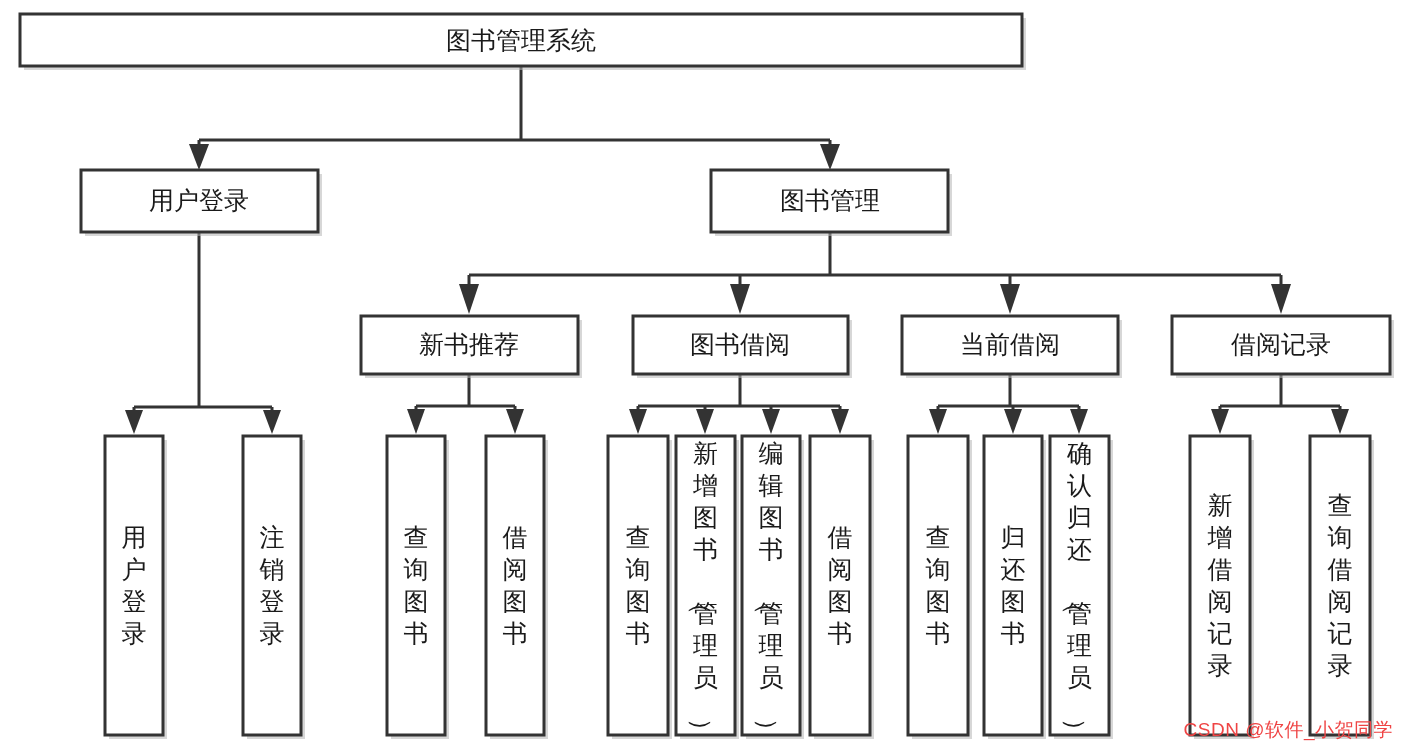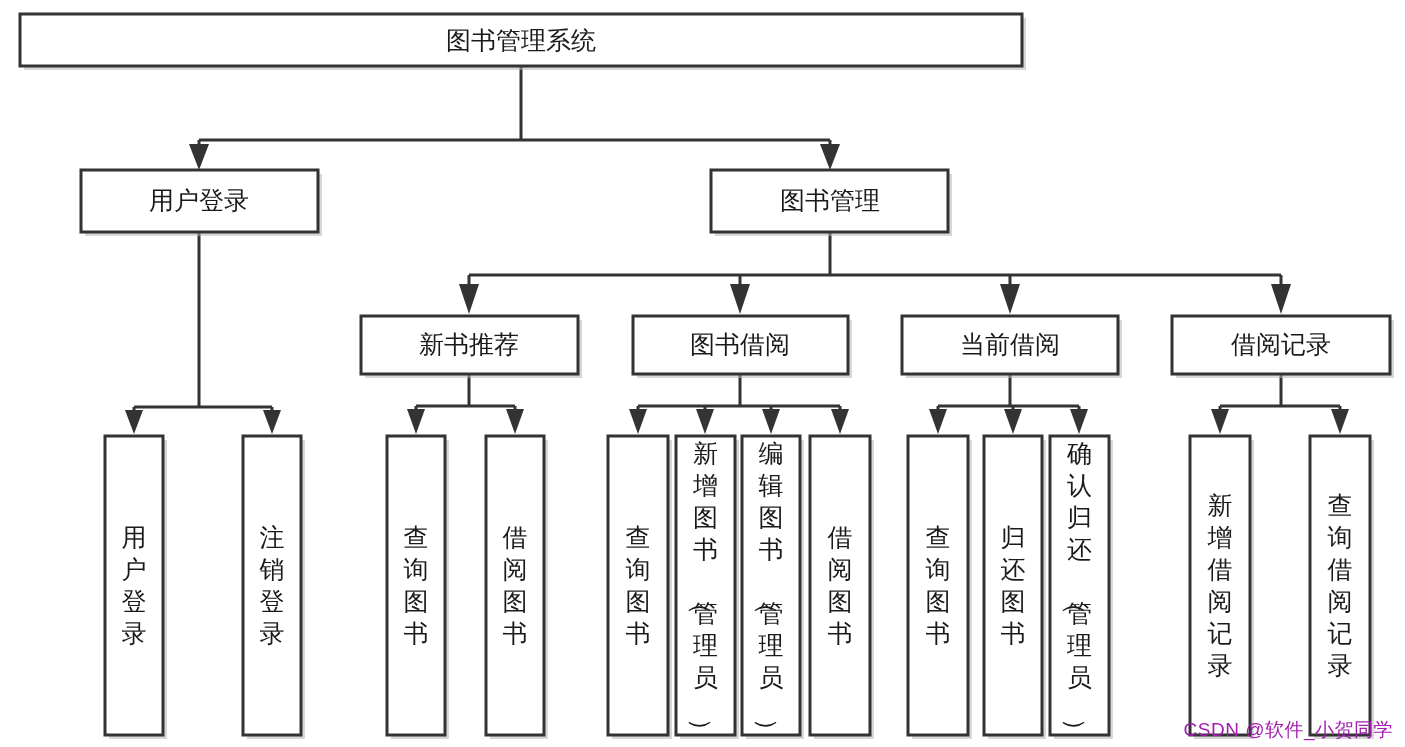--- a/index.html
+++ b/index.html
@@ -49,21 +49,21 @@
     font-size: 25px;
     fill: #1a1a1a;
     text-anchor: middle;
   }
   .watermark {
     position: absolute;
     right: 12px;
     bottom: 4px;
     font-family: "Liberation Sans", "DejaVu Sans", sans-serif;
     font-size: 19px;
-    color: #a21caf;
+    color: #ef4444;
     letter-spacing: 0.5px;
     white-space: nowrap;
     pointer-events: none;
   }
 </style>
 </head>
 <body>
 
 <svg id="diagram" viewBox="0 0 1405 747">
 

